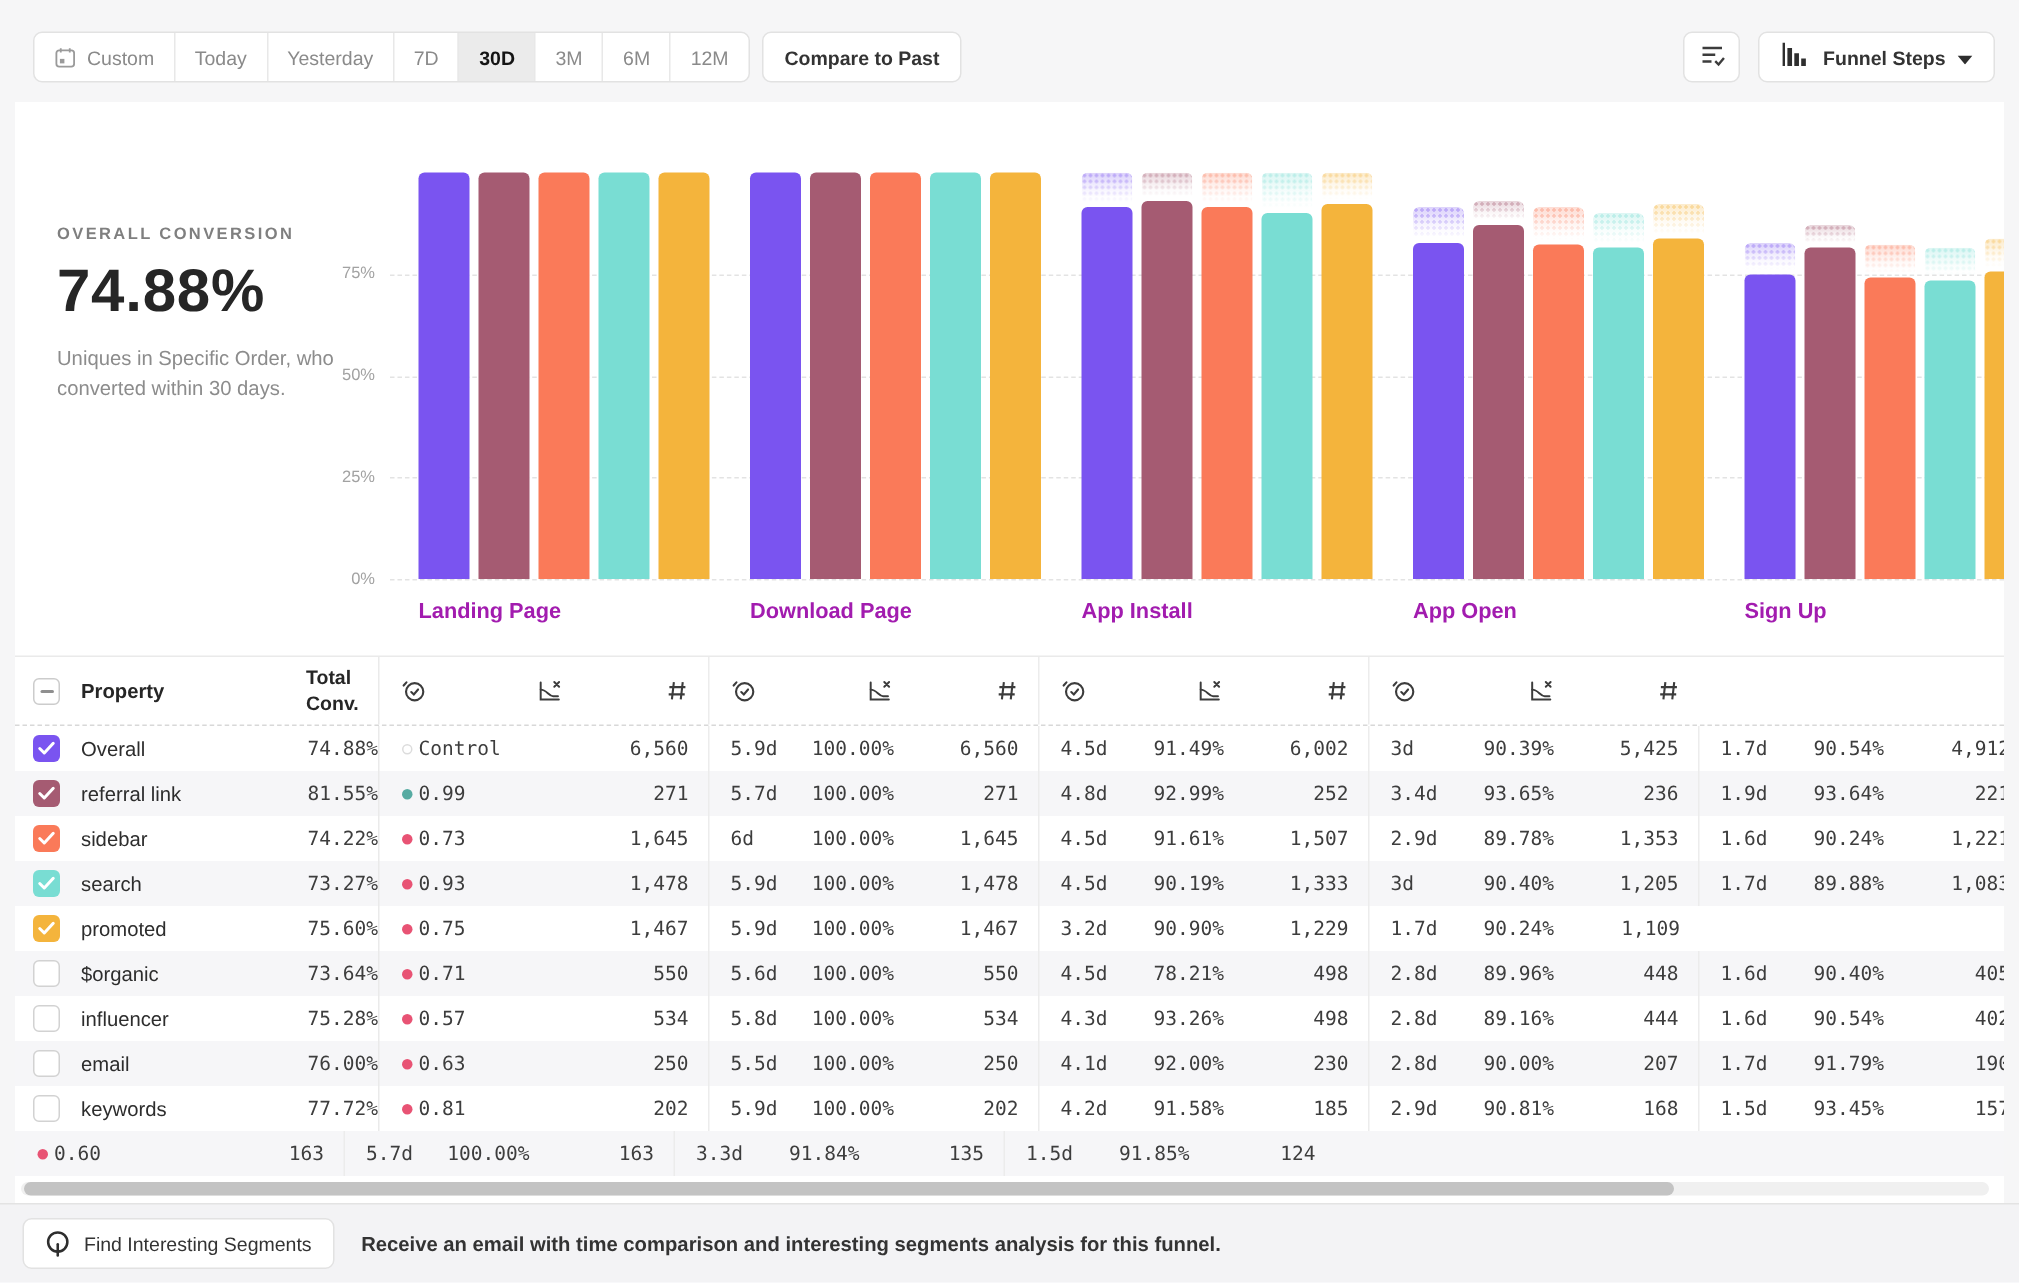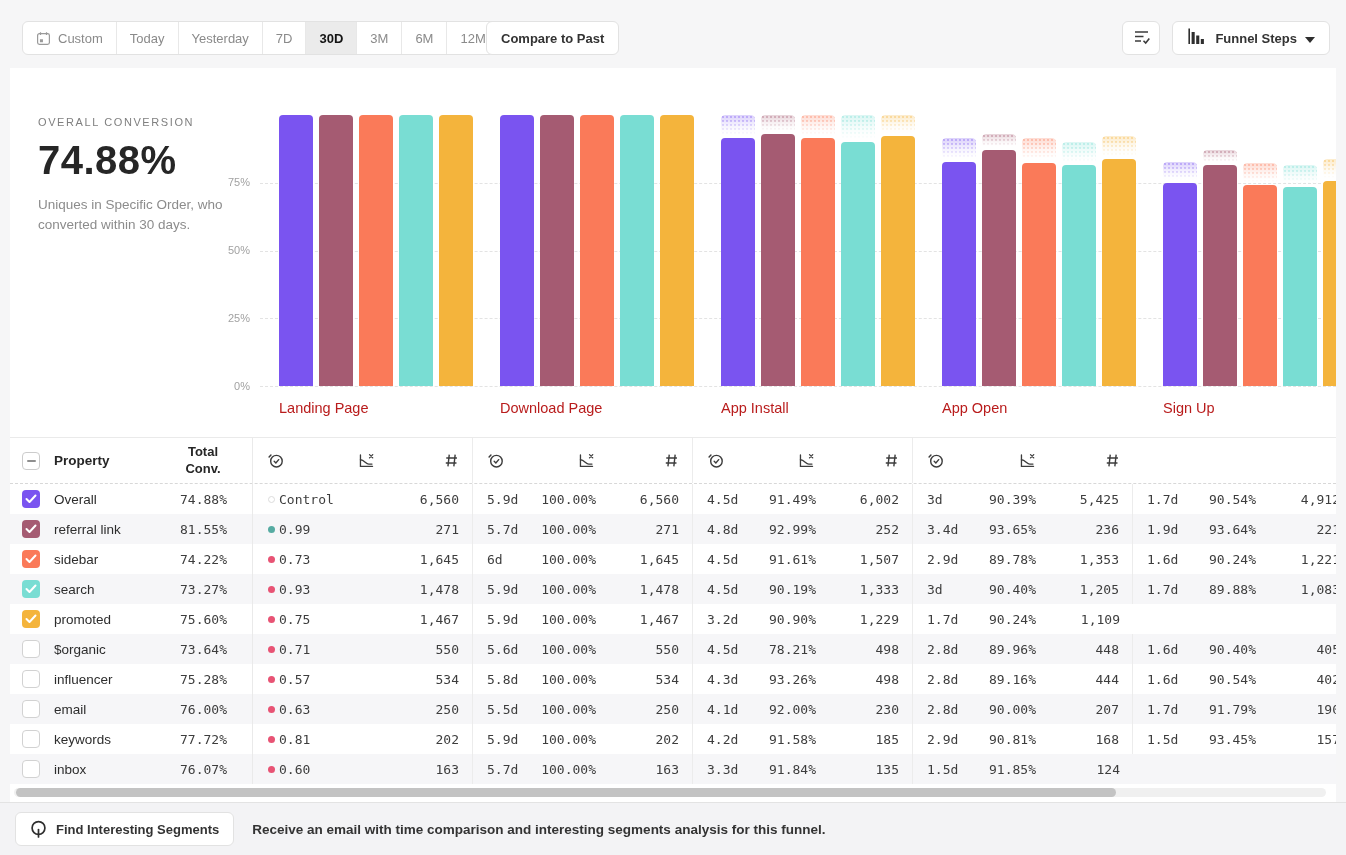--- a/index.html
+++ b/index.html
@@ -11,52 +11,52 @@
   .toolbar { position:absolute; top:0; left:0; right:0; height:68px; }
   .seg { position:absolute; left:22px; top:21px; height:34px; display:flex; background:#fff;
          border:1px solid #e2e2e2; border-radius:6px; overflow:hidden; }
   .seg-btn { display:flex; align-items:center; padding:0 13px; font-size:13px; font-weight:500;
              color:#8a8a8a; cursor:pointer; white-space:nowrap; }
   .seg-btn + .seg-btn { border-left:1px solid #e8e8e8; }
   .seg-btn.selected { background:#ebebeb; color:#141414; font-weight:700; }
   .seg-btn .cal { margin-right:7px; display:flex; }
   .btn { display:flex; align-items:center; background:#fff; border:1px solid #e2e2e2; border-radius:6px;
          height:34px; padding:0 14px; font-size:13px; font-weight:700; color:#333; cursor:pointer; }
-  .compare-btn { position:absolute; left:486px; top:21px; }
+  .compare-btn { position:absolute; left:508px; top:21px; }
   .filter-btn { position:absolute; right:186px; top:21px; width:38px; justify-content:center; padding:0; }
   .funnel-btn { position:absolute; right:16px; top:21px; }
   .funnel-btn .lbl { margin:0 8px 0 9px; }
 
   
   .card { position:absolute; left:10px; right:10px; top:68px; height:734px; background:#fff; overflow:hidden; }
 
   
   .chart-section { position:absolute; top:0; left:0; right:0; height:369px; }
   .summary { position:absolute; left:28px; top:48px; width:200px; }
-  .summary .s-label { font-size:11px; font-weight:400; letter-spacing:1.6px; color:#7f7f7f; }
+  .summary .s-label { font-size:11px; font-weight:700; letter-spacing:1.6px; color:#7f7f7f;margin-top:34px; }
   .summary .s-value { font-size:40px; font-weight:700; color:#262626; margin-top:10px; letter-spacing:.5px; }
   .summary .s-desc { font-size:13.5px; color:#8c8c8c; line-height:1.45; margin-top:12px; width:188px; }
   .gridline { position:absolute; left:250px; right:0; border-top:1px dashed #e3e3e3; }
   .ylab { position:absolute; width:50px; text-align:right; font-size:11px; color:#a2a2a2; }
   .plot { position:absolute; left:269px; top:47px; height:271px; display:flex; }
   .pgroup { width:194px; margin-right:27px; display:flex; align-items:flex-end; position:relative; flex:none; }
   .bar-slot { width:34px; margin-right:6px; position:relative; height:100%; flex:none; }
   .bar-slot:last-child { margin-right:0; }
   .bar-solid { position:absolute; bottom:0; left:0; width:100%; border-radius:4px 4px 0 0; }
   .bar-cap { position:absolute; left:0; width:100%; border-radius:4px 4px 0 0; }
   .xlabels { position:absolute; left:269px; top:332px; display:flex; }
-  .xlabel { width:194px; margin-right:27px; font-size:14.5px; font-weight:400; color:#b91c1c; flex:none; }
+  .xlabel { width:194px; margin-right:27px; font-size:14.5px; font-weight:700; color:#a21caf; flex:none; }
 
   
   .tbl { position:absolute; top:369px; left:0; right:0; }
   .thead { display:flex; height:47px; border-top:1px solid #eaeaea; border-bottom:1px dashed #d8d8d8; align-items:center; }
   .trow { display:flex; height:30px; align-items:center; }
   .trow.alt { background:#f6f6f8; }
   .lcell { flex:none; width:243px; height:100%; display:flex; align-items:center;
-           padding:0 25px 0 12px; border-right:1px solid #eaeaea;text-align:center; }
+           padding:0 0 0 12px; border-right:1px solid #eaeaea; }
   .gcell { flex:none; width:220px; height:100%; display:flex; align-items:center;
            border-right:1px solid #ececec; padding-right:13px; position:relative; }
   .gcell.last { border-right:none; }
   .cb { width:18px; height:18px; border-radius:4px; flex:none; display:flex; align-items:center;
         justify-content:center; cursor:pointer; }
   .cb.un { background:#fff; border:1.5px solid #d2d2d2; }
   .cb.ind { background:#fff; border:1.5px solid #cccccc; }
   .cb.ind::after { content:""; width:9px; height:2px; background:#8f8f8f; border-radius:1px; }
   .pname { margin-left:14px; font-size:13.5px; color:#2d2d2d; }
   .ptotal { margin-left:auto; font-size:13px; color:#3d3d3d; }
@@ -70,21 +70,21 @@
   .sig-val { margin-left:4px; font-size:13px; color:#3d3d3d; width:66px; }
   .cnum { margin-left:auto; font-size:13px; color:#3d3d3d; }
   .cell-time { margin-left:14px; width:54px; font-size:13px; color:#3d3d3d; }
   .cell-rate { width:55px; text-align:right; font-size:13px; color:#3d3d3d; }
 
   
   .hscroll-track { position:absolute; left:4px; right:10px; top:720px; height:9px; border-radius:5px; background:#f0f0f0; }
   .hscroll-thumb { position:absolute; left:6px; top:720px; width:1100px; height:9px; border-radius:5px; background:#c3c3c3; cursor:pointer; }
   .footer { position:absolute; left:0; right:0; bottom:0; height:53px; background:#f3f3f5;
             border-top:1px solid #e3e3e3; display:flex; align-items:center; padding-left:15px; }
-  .seg-find-btn { font-weight:700; }
+  .seg-find-btn { font-weight:400; }
   .seg-find-btn .ic { margin-right:9px; display:flex; }
   .footer-msg { margin-left:18px; font-size:13.5px; font-weight:700; color:#333; }
 </style>
 </head>
 <body>
 
 <div class="toolbar">
   <div class="seg">
       <div class="seg-btn">
         <span class="cal">
@@ -662,25 +662,20 @@
             <span class="cell-rate mono">90.81%</span>
             <span class="cnum mono">168</span>
           </div>
           <div class="gcell last">
             <span class="cell-time mono">1.5d</span>
             <span class="cell-rate mono">93.45%</span>
             <span class="cnum mono">157</span>
           </div>
         </div>
         <div class="trow alt">
-          <div class="lcell">
-            <div class="cb un"></div>
-            <span class="pname">inbox</span>
-            <span class="ptotal mono">76.07%</span>
-          </div>
           <div class="gcell">
             <span class="sig-dot" style="background: rgb(232, 83, 116);"></span>
             <span class="sig-val mono">0.60</span>
             <span class="cnum mono">163</span>
           </div>
           <div class="gcell">
             <span class="cell-time mono">5.7d</span>
             <span class="cell-rate mono">100.00%</span>
             <span class="cnum mono">163</span>
           </div>

